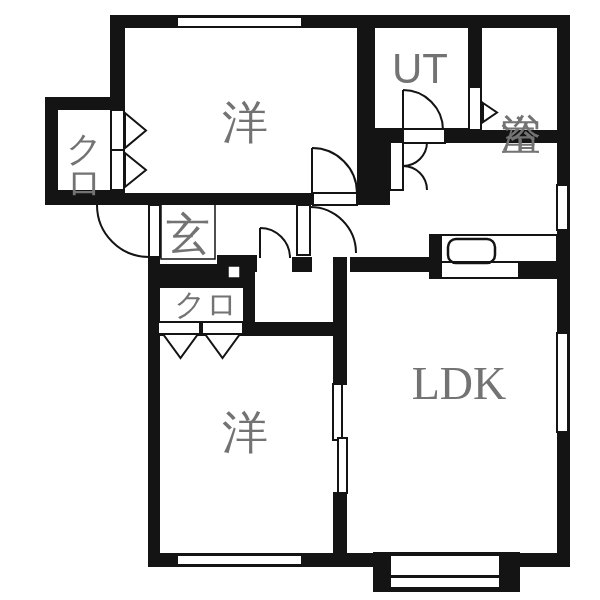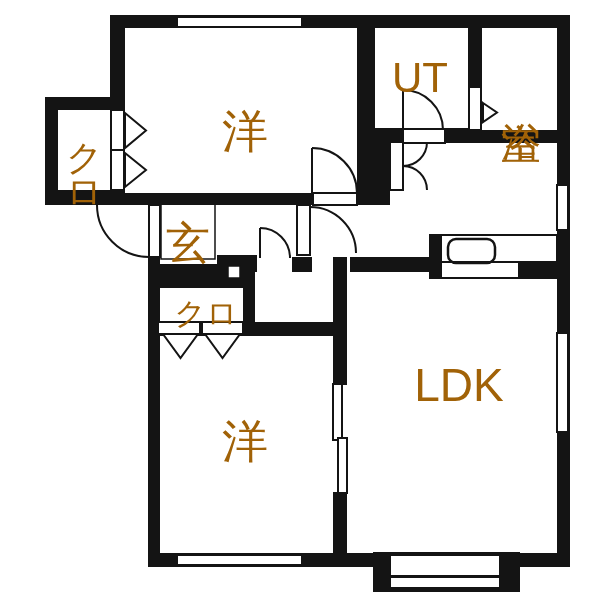--- a/index.html
+++ b/index.html
@@ -6,27 +6,26 @@
   .plan{
     position:relative;
     width:600px;height:600px;
     background:#fff;
     overflow:hidden;
     font-family:"Liberation Sans", sans-serif;
   }
   .plan svg{position:absolute;left:0;top:0;}
   .lbl{
     position:absolute;
-    color:#a16207;
+    color:#737373;
     transform:translate(-50%,-50%);
     white-space:pre;
     line-height:1.02;
     letter-spacing:0;
     user-select:none;
-    margin-top:9px;
   }
   .lbl.vert{
     writing-mode:vertical-rl;
     text-orientation:upright;
   }
 </style>
 </head>
 <body>
 
 <div class="plan">
@@ -122,17 +121,17 @@
 
   <div class="lbl vert" style="left:521px;top:81px;font-size:40px;">浴室</div>
 
   <div class="lbl vert" style="left:84px;top:149px;font-size:36px;">クロ</div>
 
   <div class="lbl" style="left:188px;top:234px;font-size:44px;">玄</div>
 
   <div class="lbl" style="left:206px;top:305px;font-size:31px;">クロ</div>
 
 
-  <div class="lbl" style="left:459px;top:376px;font-size:46px;">LDK</div>
+  <div class="lbl" style="left:459px;top:384px;font-size:46px;font-family:Liberation Serif, serif;">LDK</div>
 
   <div class="lbl" style="left:245px;top:432px;font-size:46px;">洋</div>
 
 </div>
 
 </body></html>

